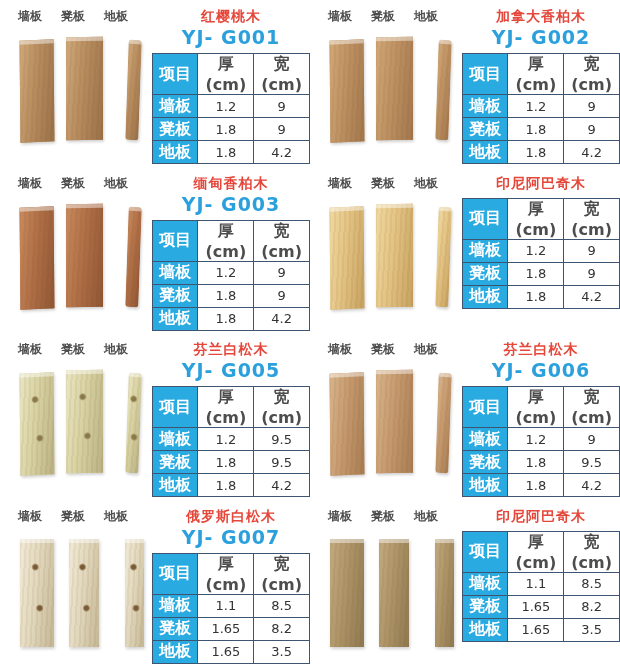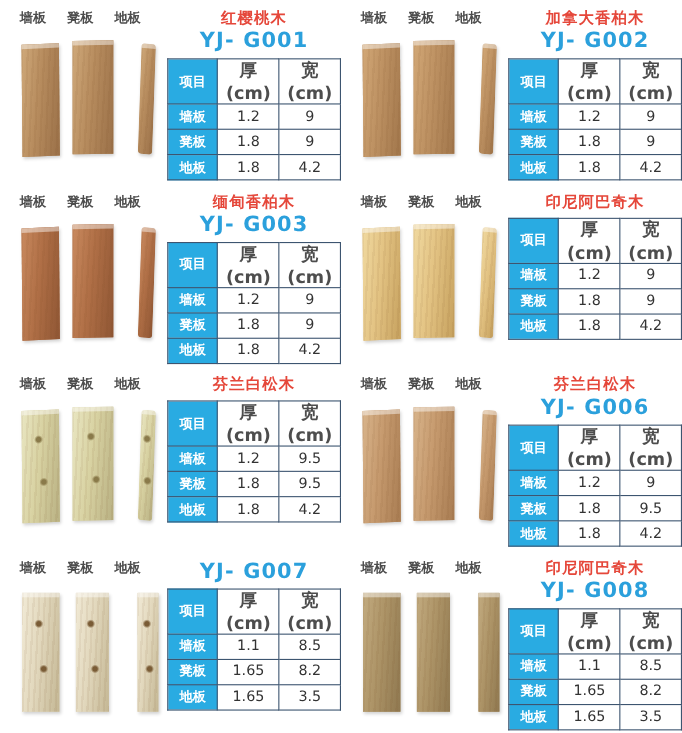--- a/index.html
+++ b/index.html
@@ -47,21 +47,21 @@
   .spec th, .spec td {
     border: 1px solid var(--grid-line, #3d5570);
     height: 23px; text-align: center; vertical-align: middle; background: #fff;
   }
   .spec th { font-size: 16px; font-weight: 600; width: 56px; color: var(--header-text, #4d4d4d); }
   .spec th:first-child, .spec td:first-child { width: 46px; }
   .spec td { font-size: 13px; color: var(--value-text, #333333); }
   .spec .cyan {
     background: var(--cell-cyan, #29abe2);
     color: var(--cell-cyan-text, #ffffff);
-    font-weight: bold; font-size: 12px;
+    font-weight: bold; font-size: 16px;
   }
 </style>
 </head>
 <body>
 
 <div class="page">
   <div class="cell tilted">
     <div class="planks">
       <div class="plank-labels">
         <span>墙板</span>
@@ -240,20 +240,21 @@
         <span>地板</span>
       </div>
       <div class="plank-row">
         <div class="plank wall" style="background-image: radial-gradient(circle at 45% 26%, rgb(138, 122, 74) 0px, rgb(138, 122, 74) 2px, rgba(0, 0, 0, 0) 4px), radial-gradient(circle at 58% 64%, rgb(138, 122, 74) 0px, rgb(138, 122, 74) 2px, rgba(0, 0, 0, 0) 4px), repeating-linear-gradient(93deg, rgba(110, 65, 25, 0.07) 0px, rgba(110, 65, 25, 0.07) 2px, rgba(255, 255, 255, 0) 2px, rgba(255, 255, 255, 0) 5px), linear-gradient(97deg, rgb(233, 230, 194) 0%, rgb(216, 210, 162) 45%, rgb(185, 177, 131) 100%); background-color: rgb(216, 210, 162);"></div>
         <div class="plank bench" style="background-image: radial-gradient(circle at 45% 26%, rgb(138, 122, 74) 0px, rgb(138, 122, 74) 2px, rgba(0, 0, 0, 0) 4px), radial-gradient(circle at 58% 64%, rgb(138, 122, 74) 0px, rgb(138, 122, 74) 2px, rgba(0, 0, 0, 0) 4px), repeating-linear-gradient(93deg, rgba(110, 65, 25, 0.07) 0px, rgba(110, 65, 25, 0.07) 2px, rgba(255, 255, 255, 0) 2px, rgba(255, 255, 255, 0) 5px), linear-gradient(97deg, rgb(233, 230, 194) 0%, rgb(216, 210, 162) 45%, rgb(185, 177, 131) 100%); background-color: rgb(216, 210, 162);"></div>
         <div class="plank floor" style="background-image: radial-gradient(circle at 45% 26%, rgb(138, 122, 74) 0px, rgb(138, 122, 74) 2px, rgba(0, 0, 0, 0) 4px), radial-gradient(circle at 58% 64%, rgb(138, 122, 74) 0px, rgb(138, 122, 74) 2px, rgba(0, 0, 0, 0) 4px), repeating-linear-gradient(93deg, rgba(110, 65, 25, 0.07) 0px, rgba(110, 65, 25, 0.07) 2px, rgba(255, 255, 255, 0) 2px, rgba(255, 255, 255, 0) 5px), linear-gradient(97deg, rgb(233, 230, 194) 0%, rgb(216, 210, 162) 45%, rgb(185, 177, 131) 100%); background-color: rgb(216, 210, 162);"></div>
       </div>
     </div>
     <div class="info">
       <div class="pname">芬兰白松木</div>
+      <div class="pcode">YJ- G005</div>
       <table class="spec">
         <tbody>
           <tr>
             <th class="cyan">项目</th>
             <th>厚 (cm)</th>
             <th>宽 (cm)</th>
           </tr>
           <tr>
             <td class="cyan">墙板</td>
             <td>1.2</td>
@@ -324,20 +325,21 @@
         <span>凳板</span>
         <span>地板</span>
       </div>
       <div class="plank-row">
         <div class="plank wall" style="background-image: radial-gradient(circle at 45% 26%, rgb(122, 92, 54) 0px, rgb(122, 92, 54) 2px, rgba(0, 0, 0, 0) 4px), radial-gradient(circle at 58% 64%, rgb(122, 92, 54) 0px, rgb(122, 92, 54) 2px, rgba(0, 0, 0, 0) 4px), repeating-linear-gradient(93deg, rgba(110, 65, 25, 0.07) 0px, rgba(110, 65, 25, 0.07) 2px, rgba(255, 255, 255, 0) 2px, rgba(255, 255, 255, 0) 5px), linear-gradient(97deg, rgb(241, 234, 214) 0%, rgb(226, 216, 189) 45%, rgb(196, 183, 148) 100%); background-color: rgb(226, 216, 189);"></div>
         <div class="plank bench" style="background-image: radial-gradient(circle at 45% 26%, rgb(122, 92, 54) 0px, rgb(122, 92, 54) 2px, rgba(0, 0, 0, 0) 4px), radial-gradient(circle at 58% 64%, rgb(122, 92, 54) 0px, rgb(122, 92, 54) 2px, rgba(0, 0, 0, 0) 4px), repeating-linear-gradient(93deg, rgba(110, 65, 25, 0.07) 0px, rgba(110, 65, 25, 0.07) 2px, rgba(255, 255, 255, 0) 2px, rgba(255, 255, 255, 0) 5px), linear-gradient(97deg, rgb(241, 234, 214) 0%, rgb(226, 216, 189) 45%, rgb(196, 183, 148) 100%); background-color: rgb(226, 216, 189);"></div>
         <div class="plank floor" style="background-image: radial-gradient(circle at 45% 26%, rgb(122, 92, 54) 0px, rgb(122, 92, 54) 2px, rgba(0, 0, 0, 0) 4px), radial-gradient(circle at 58% 64%, rgb(122, 92, 54) 0px, rgb(122, 92, 54) 2px, rgba(0, 0, 0, 0) 4px), repeating-linear-gradient(93deg, rgba(110, 65, 25, 0.07) 0px, rgba(110, 65, 25, 0.07) 2px, rgba(255, 255, 255, 0) 2px, rgba(255, 255, 255, 0) 5px), linear-gradient(97deg, rgb(241, 234, 214) 0%, rgb(226, 216, 189) 45%, rgb(196, 183, 148) 100%); background-color: rgb(226, 216, 189);"></div>
       </div>
     </div>
     <div class="info">
+      <div class="pname">俄罗斯白松木</div>
       <div class="pcode">YJ- G007</div>
       <table class="spec">
         <tbody>
           <tr>
             <th class="cyan">项目</th>
             <th>厚 (cm)</th>
             <th>宽 (cm)</th>
           </tr>
           <tr>
             <td class="cyan">墙板</td>
@@ -367,21 +369,20 @@
         <span>地板</span>
       </div>
       <div class="plank-row">
         <div class="plank wall" style="background-image: repeating-linear-gradient(93deg, rgba(110, 65, 25, 0.07) 0px, rgba(110, 65, 25, 0.07) 2px, rgba(255, 255, 255, 0) 2px, rgba(255, 255, 255, 0) 5px), linear-gradient(97deg, rgb(194, 171, 128) 0%, rgb(173, 148, 103) 45%, rgb(143, 120, 80) 100%); background-color: rgb(173, 148, 103);"></div>
         <div class="plank bench" style="background-image: repeating-linear-gradient(93deg, rgba(110, 65, 25, 0.07) 0px, rgba(110, 65, 25, 0.07) 2px, rgba(255, 255, 255, 0) 2px, rgba(255, 255, 255, 0) 5px), linear-gradient(97deg, rgb(194, 171, 128) 0%, rgb(173, 148, 103) 45%, rgb(143, 120, 80) 100%); background-color: rgb(173, 148, 103);"></div>
         <div class="plank floor" style="background-image: repeating-linear-gradient(93deg, rgba(110, 65, 25, 0.07) 0px, rgba(110, 65, 25, 0.07) 2px, rgba(255, 255, 255, 0) 2px, rgba(255, 255, 255, 0) 5px), linear-gradient(97deg, rgb(194, 171, 128) 0%, rgb(173, 148, 103) 45%, rgb(143, 120, 80) 100%); background-color: rgb(173, 148, 103);"></div>
       </div>
     </div>
     <div class="info">
       <div class="pname">印尼阿巴奇木</div>
-      <div class="pcode">YJ- G008</div>
       <table class="spec">
         <tbody>
           <tr>
             <th class="cyan">项目</th>
             <th>厚 (cm)</th>
             <th>宽 (cm)</th>
           </tr>
           <tr>
             <td class="cyan">墙板</td>
             <td>1.1</td>

